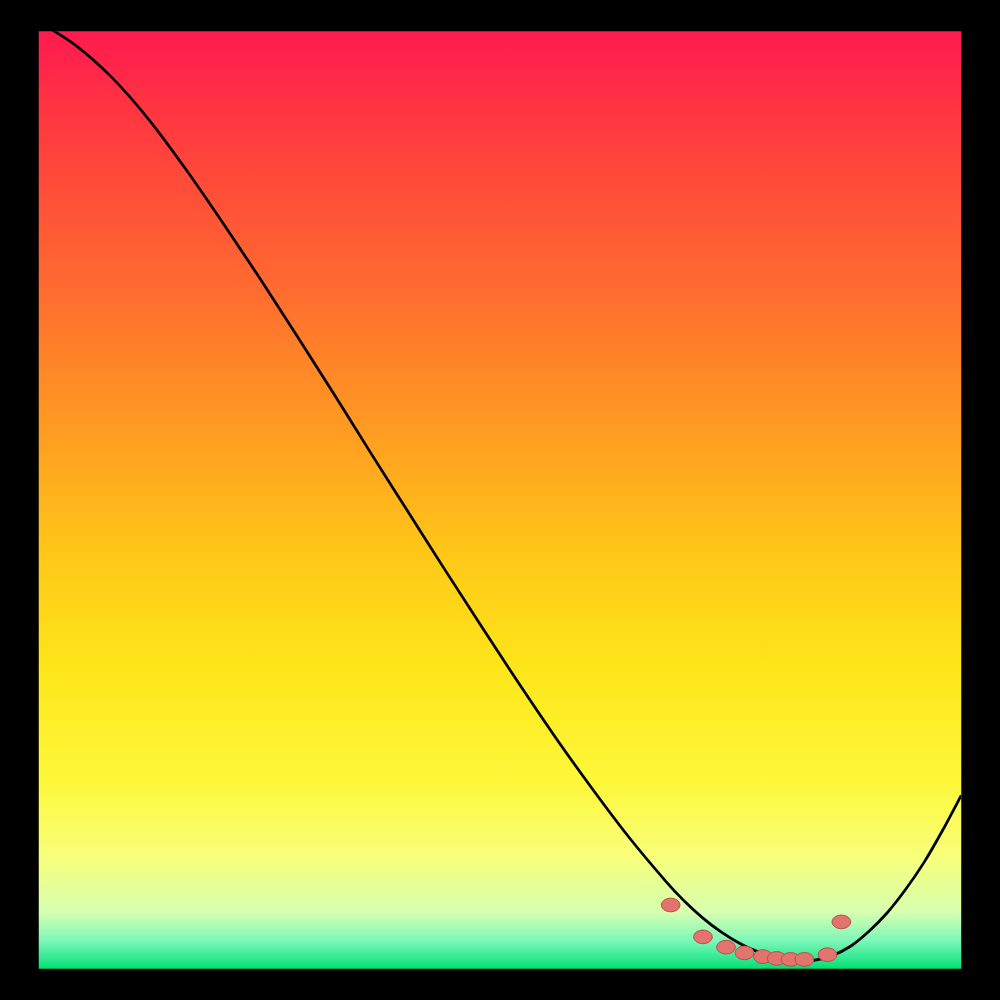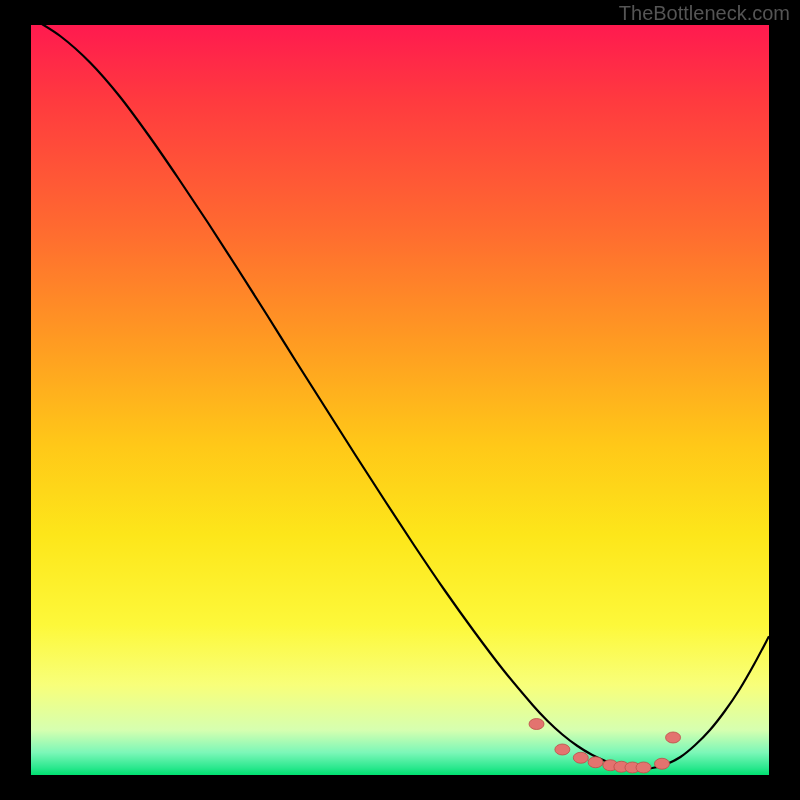--- a/index.html
+++ b/index.html
@@ -61,21 +61,20 @@
     top: 0;
     width: 738px;
     height: 750px;
     z-index: 3;
   }
 </style>
 </head>
 <body>
 
 <div class="outer">
-  <div class="watermark">TheBottleneck.com</div>
   <div class="plot-area">
     <svg class="curve" viewBox="0 0 738 750" preserveAspectRatio="none">
       <path id="curve-path" d="M 0 -7.5 C 4.92 -4.375, 19.68 3.75, 29.52 11.25 C 39.36 18.75, 49.199999999999996 27.5, 59.04 37.5 C 68.88 47.5, 78.72 59, 88.56 71.25 C 98.4 83.5, 108.24 97.25, 118.08 111 C 127.92 124.75, 137.76 139.25, 147.6 153.75 C 157.44 168.25, 167.28 183, 177.12 198 C 186.96 213, 196.8 228.37499999999994, 206.64000000000001 243.74999999999994 C 216.48000000000002 259.12499999999994, 226.32 274.625, 236.16 290.25 C 246 305.875, 255.84 321.87499999999994, 265.68 337.49999999999994 C 275.52 353.12499999999994, 285.36 368.5, 295.2 384 C 305.03999999999996 399.5, 314.88 415.125, 324.72 430.5 C 334.56000000000006 445.875, 344.40000000000003 461.125, 354.24 476.25 C 364.08 491.375, 373.91999999999996 506.5, 383.76 521.25 C 393.6 536, 403.44000000000005 550.625, 413.28000000000003 564.75 C 423.12 578.875, 432.96000000000004 592.625, 442.8 606 C 452.64 619.375, 462.48 632.625, 472.32 645 C 482.15999999999997 657.375, 494.46000000000004 671.75, 501.84000000000003 680.25 C 509.22 688.75, 511.68 691.125, 516.6 696 C 521.52 700.875, 526.44 705.375, 531.36 709.5 C 536.28 713.625, 541.2 717.375, 546.12 720.75 C 551.04 724.125, 555.96 727.125, 560.88 729.75 C 565.8 732.375, 570.72 734.625, 575.64 736.5 C 580.56 738.375, 585.48 739.875, 590.4 741 C 595.3199999999999 742.125, 600.24 742.875, 605.16 743.25 C 610.0799999999999 743.625, 615 743.875, 619.92 743.25 C 624.8399999999999 742.625, 629.76 741.375, 634.68 739.5 C 639.5999999999999 737.625, 644.52 735.25, 649.44 732 C 654.3600000000001 728.75, 659.2800000000001 724.5, 664.2 720 C 669.12 715.5, 674.0400000000001 710.625, 678.96 705 C 683.88 699.375, 688.8 693, 693.7199999999999 686.25 C 698.6399999999999 679.5, 703.56 672.375, 708.48 664.5 C 713.4000000000001 656.625, 718.32 647.875, 723.24 639 C 728.16 630.125, 735.54 615.875, 738 611.25" stroke="#000000" stroke-width="2.2" fill="none"></path>
     </svg>
     <svg class="markers" viewBox="0 0 738 750" preserveAspectRatio="none">
       <g id="marker-group">
           <ellipse cx="505.53000000000003" cy="699" rx="7.5" ry="5.5" fill="#e3736f" stroke="#bb4e48" stroke-width="0.8"></ellipse>
           <ellipse cx="531.36" cy="724.5" rx="7.5" ry="5.5" fill="#e3736f" stroke="#bb4e48" stroke-width="0.8"></ellipse>
           <ellipse cx="549.81" cy="732.75" rx="7.5" ry="5.5" fill="#e3736f" stroke="#bb4e48" stroke-width="0.8"></ellipse>
           <ellipse cx="564.57" cy="737.25" rx="7.5" ry="5.5" fill="#e3736f" stroke="#bb4e48" stroke-width="0.8"></ellipse>

